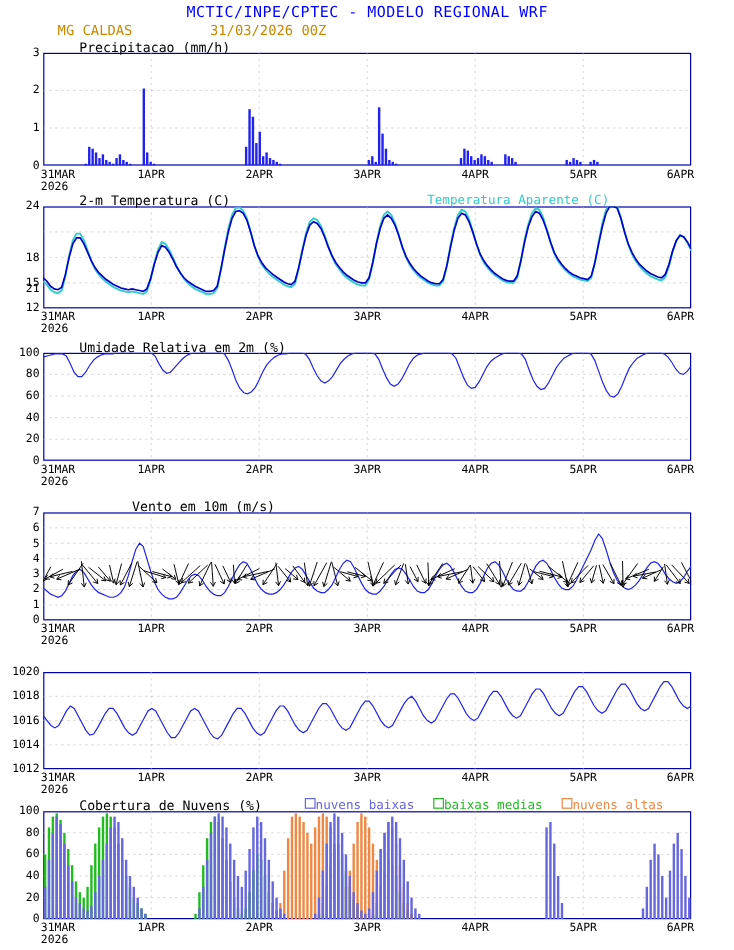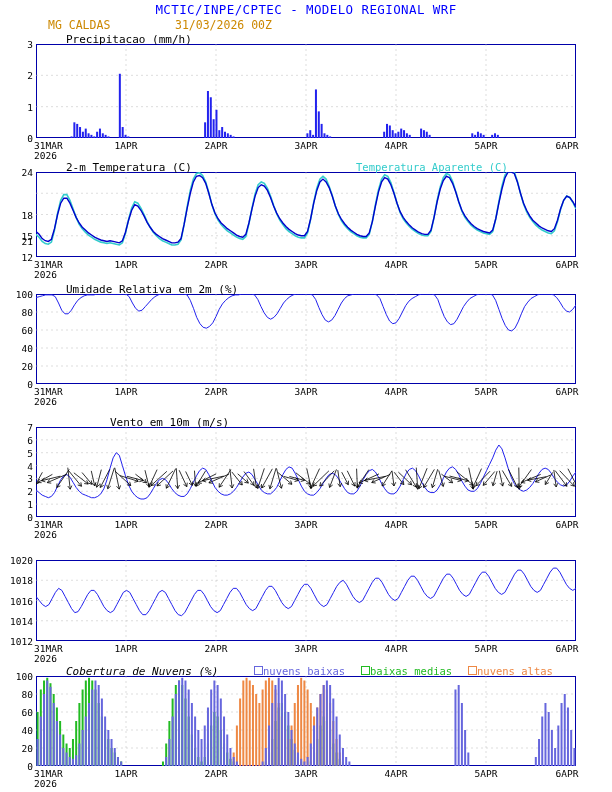--- a/index.html
+++ b/index.html
@@ -691,21 +691,21 @@
     <div class="xtick" style="left:180px;">2APR</div>
     <div class="xtick" style="left:270px;">3APR</div>
     <div class="xtick" style="left:360px;">4APR</div>
     <div class="xtick" style="left:450px;">5APR</div>
     <div class="xtick" style="left:531px;">6APR</div>
     <div class="year">2026</div>
   </div>
 
   <div class="panel" style="top:676px;height:90px;">
     <div class="plotbox"></div>
-    <div class="ptitle" style="left:30px;top:-11px;font-style:italic;">Cobertura de Nuvens (%)</div>
+    <div class="ptitle" style="left:30px;top:-11px;">Cobertura de Nuvens (%)</div>
 
     <div class="legend-txt" style="left:218px;top:-11px;color:#6666dd;">
       <span style="display:inline-block;width:7px;height:7px;border:1px solid #6666dd;"></span><span>nuvens baixas</span>
     </div>
     <div class="legend-txt" style="left:325px;top:-11px;color:#22bb22;">
       <span style="display:inline-block;width:7px;height:7px;border:1px solid #22bb22;"></span><span>baixas medias</span>
     </div>
     <div class="legend-txt" style="left:432px;top:-11px;color:#ee8844;">
       <span style="display:inline-block;width:7px;height:7px;border:1px solid #ee8844;"></span><span>nuvens altas</span>
     </div>

